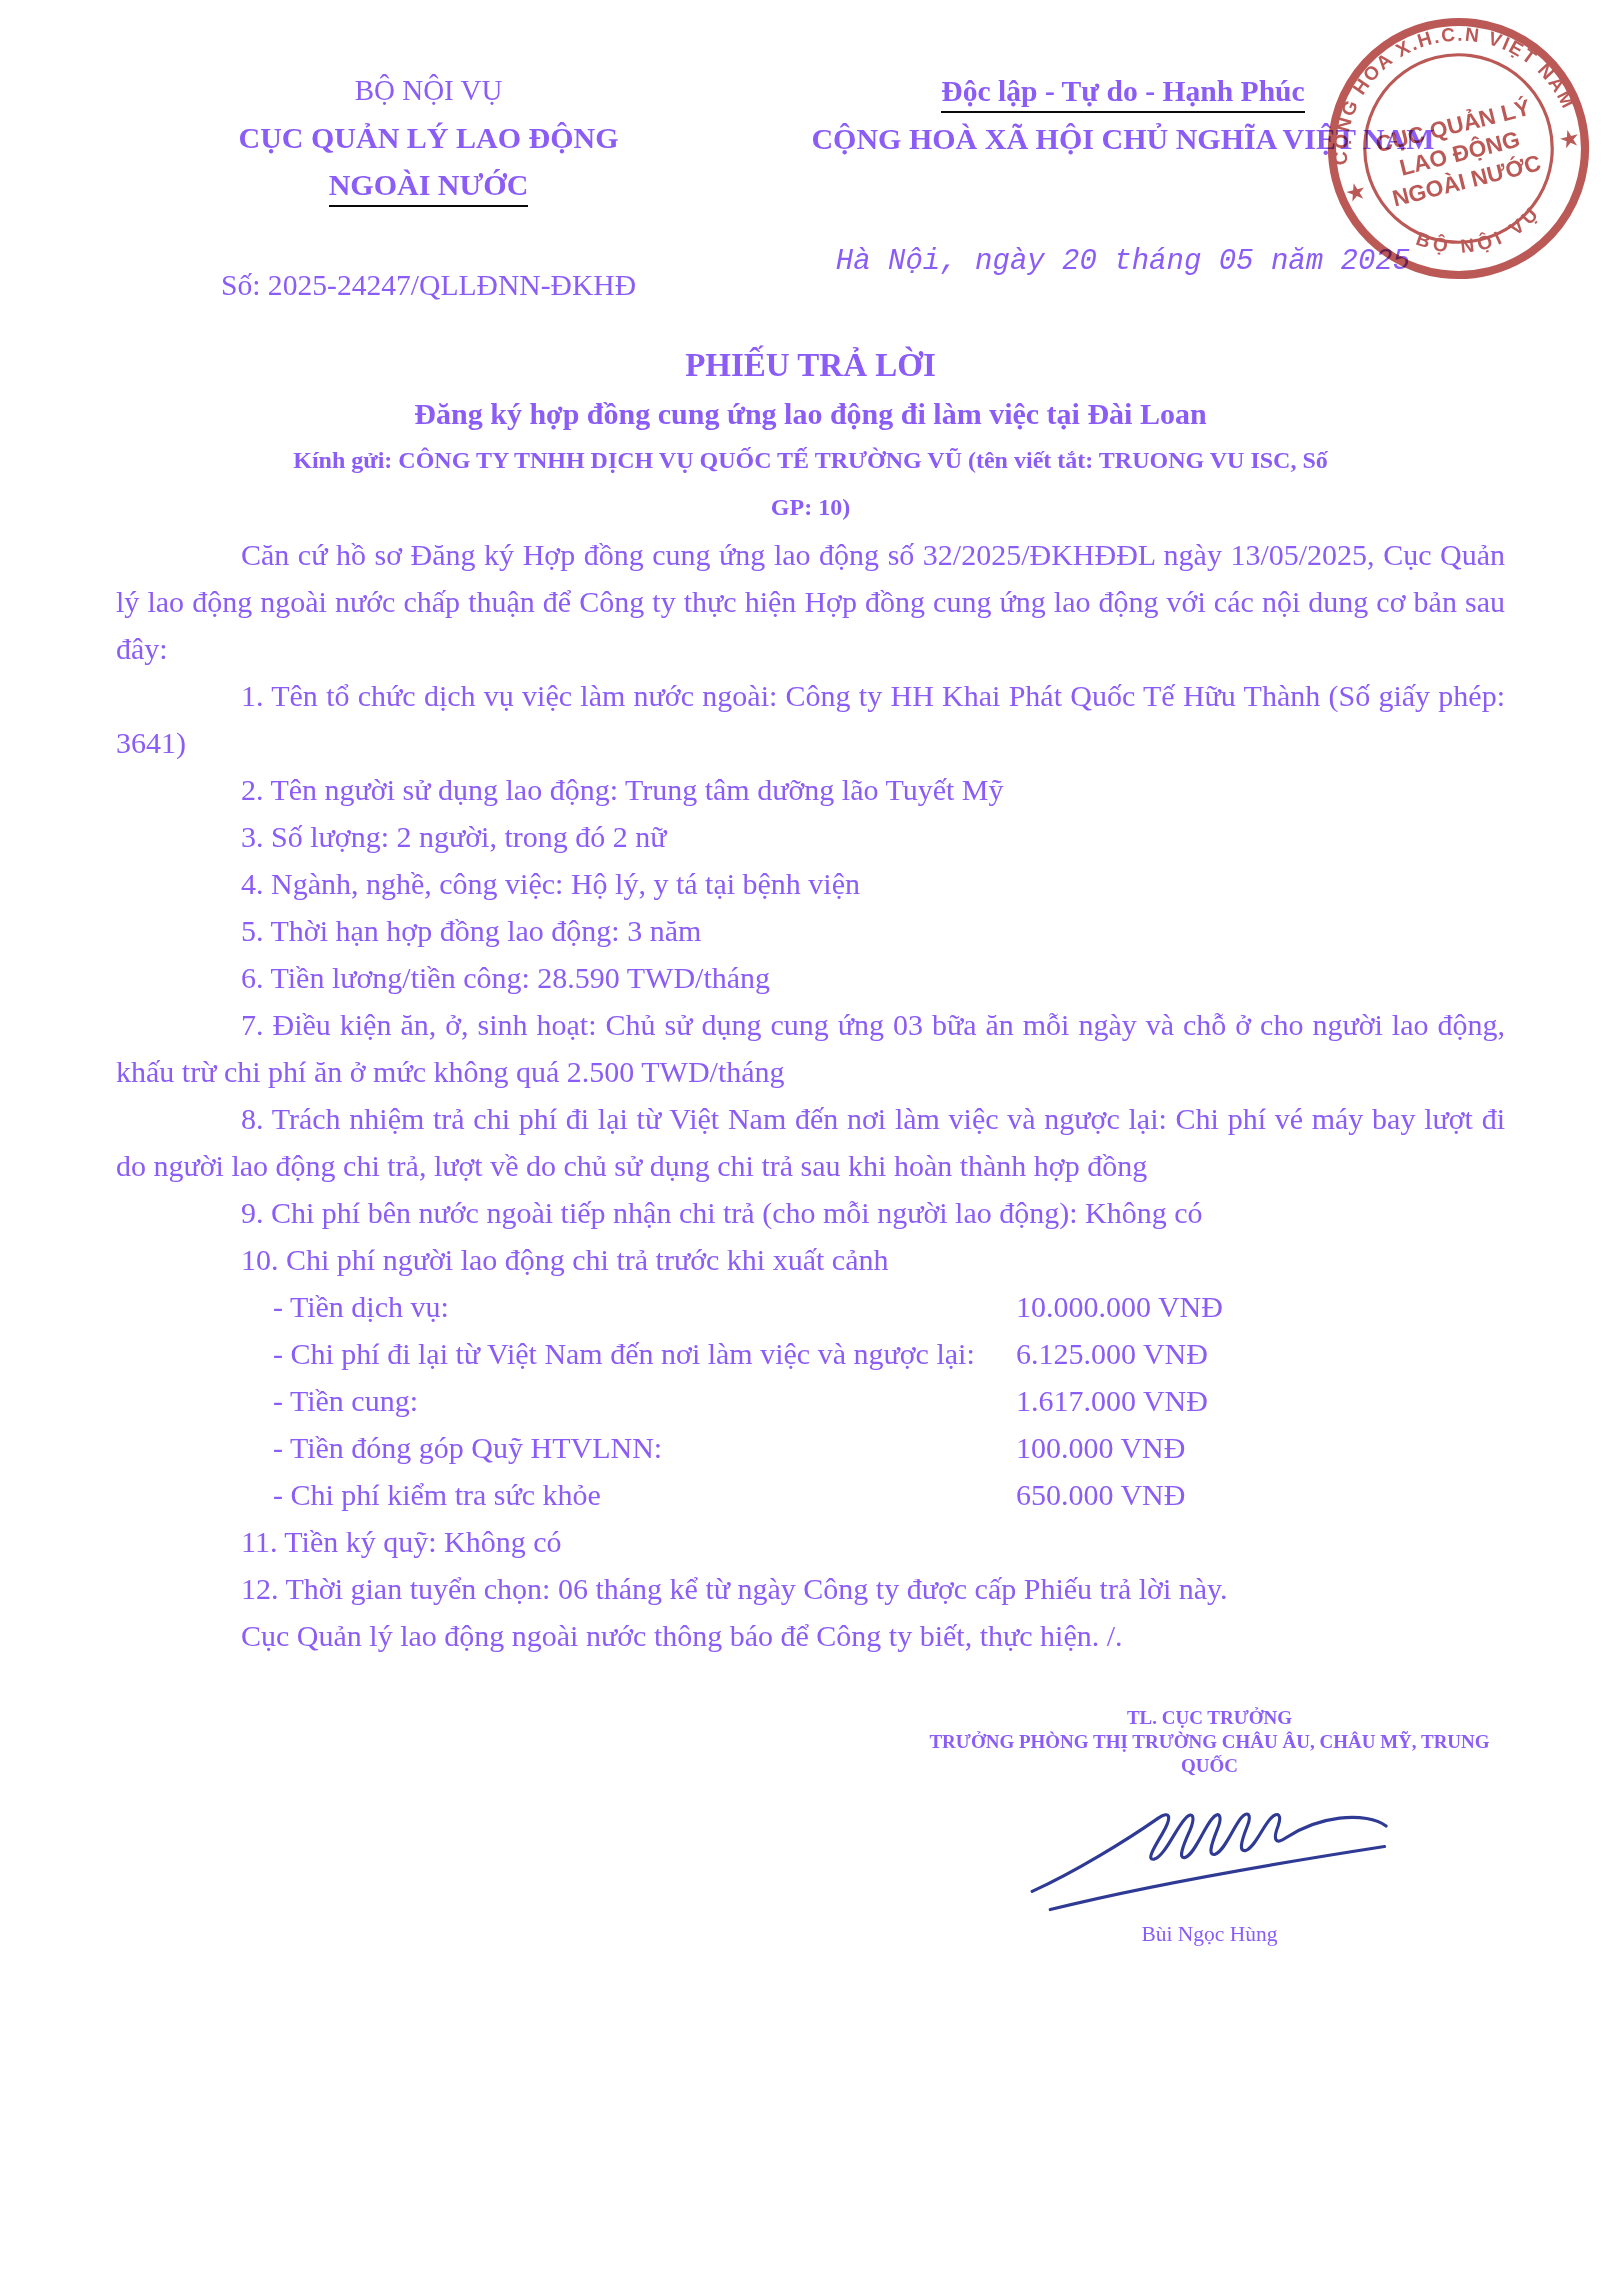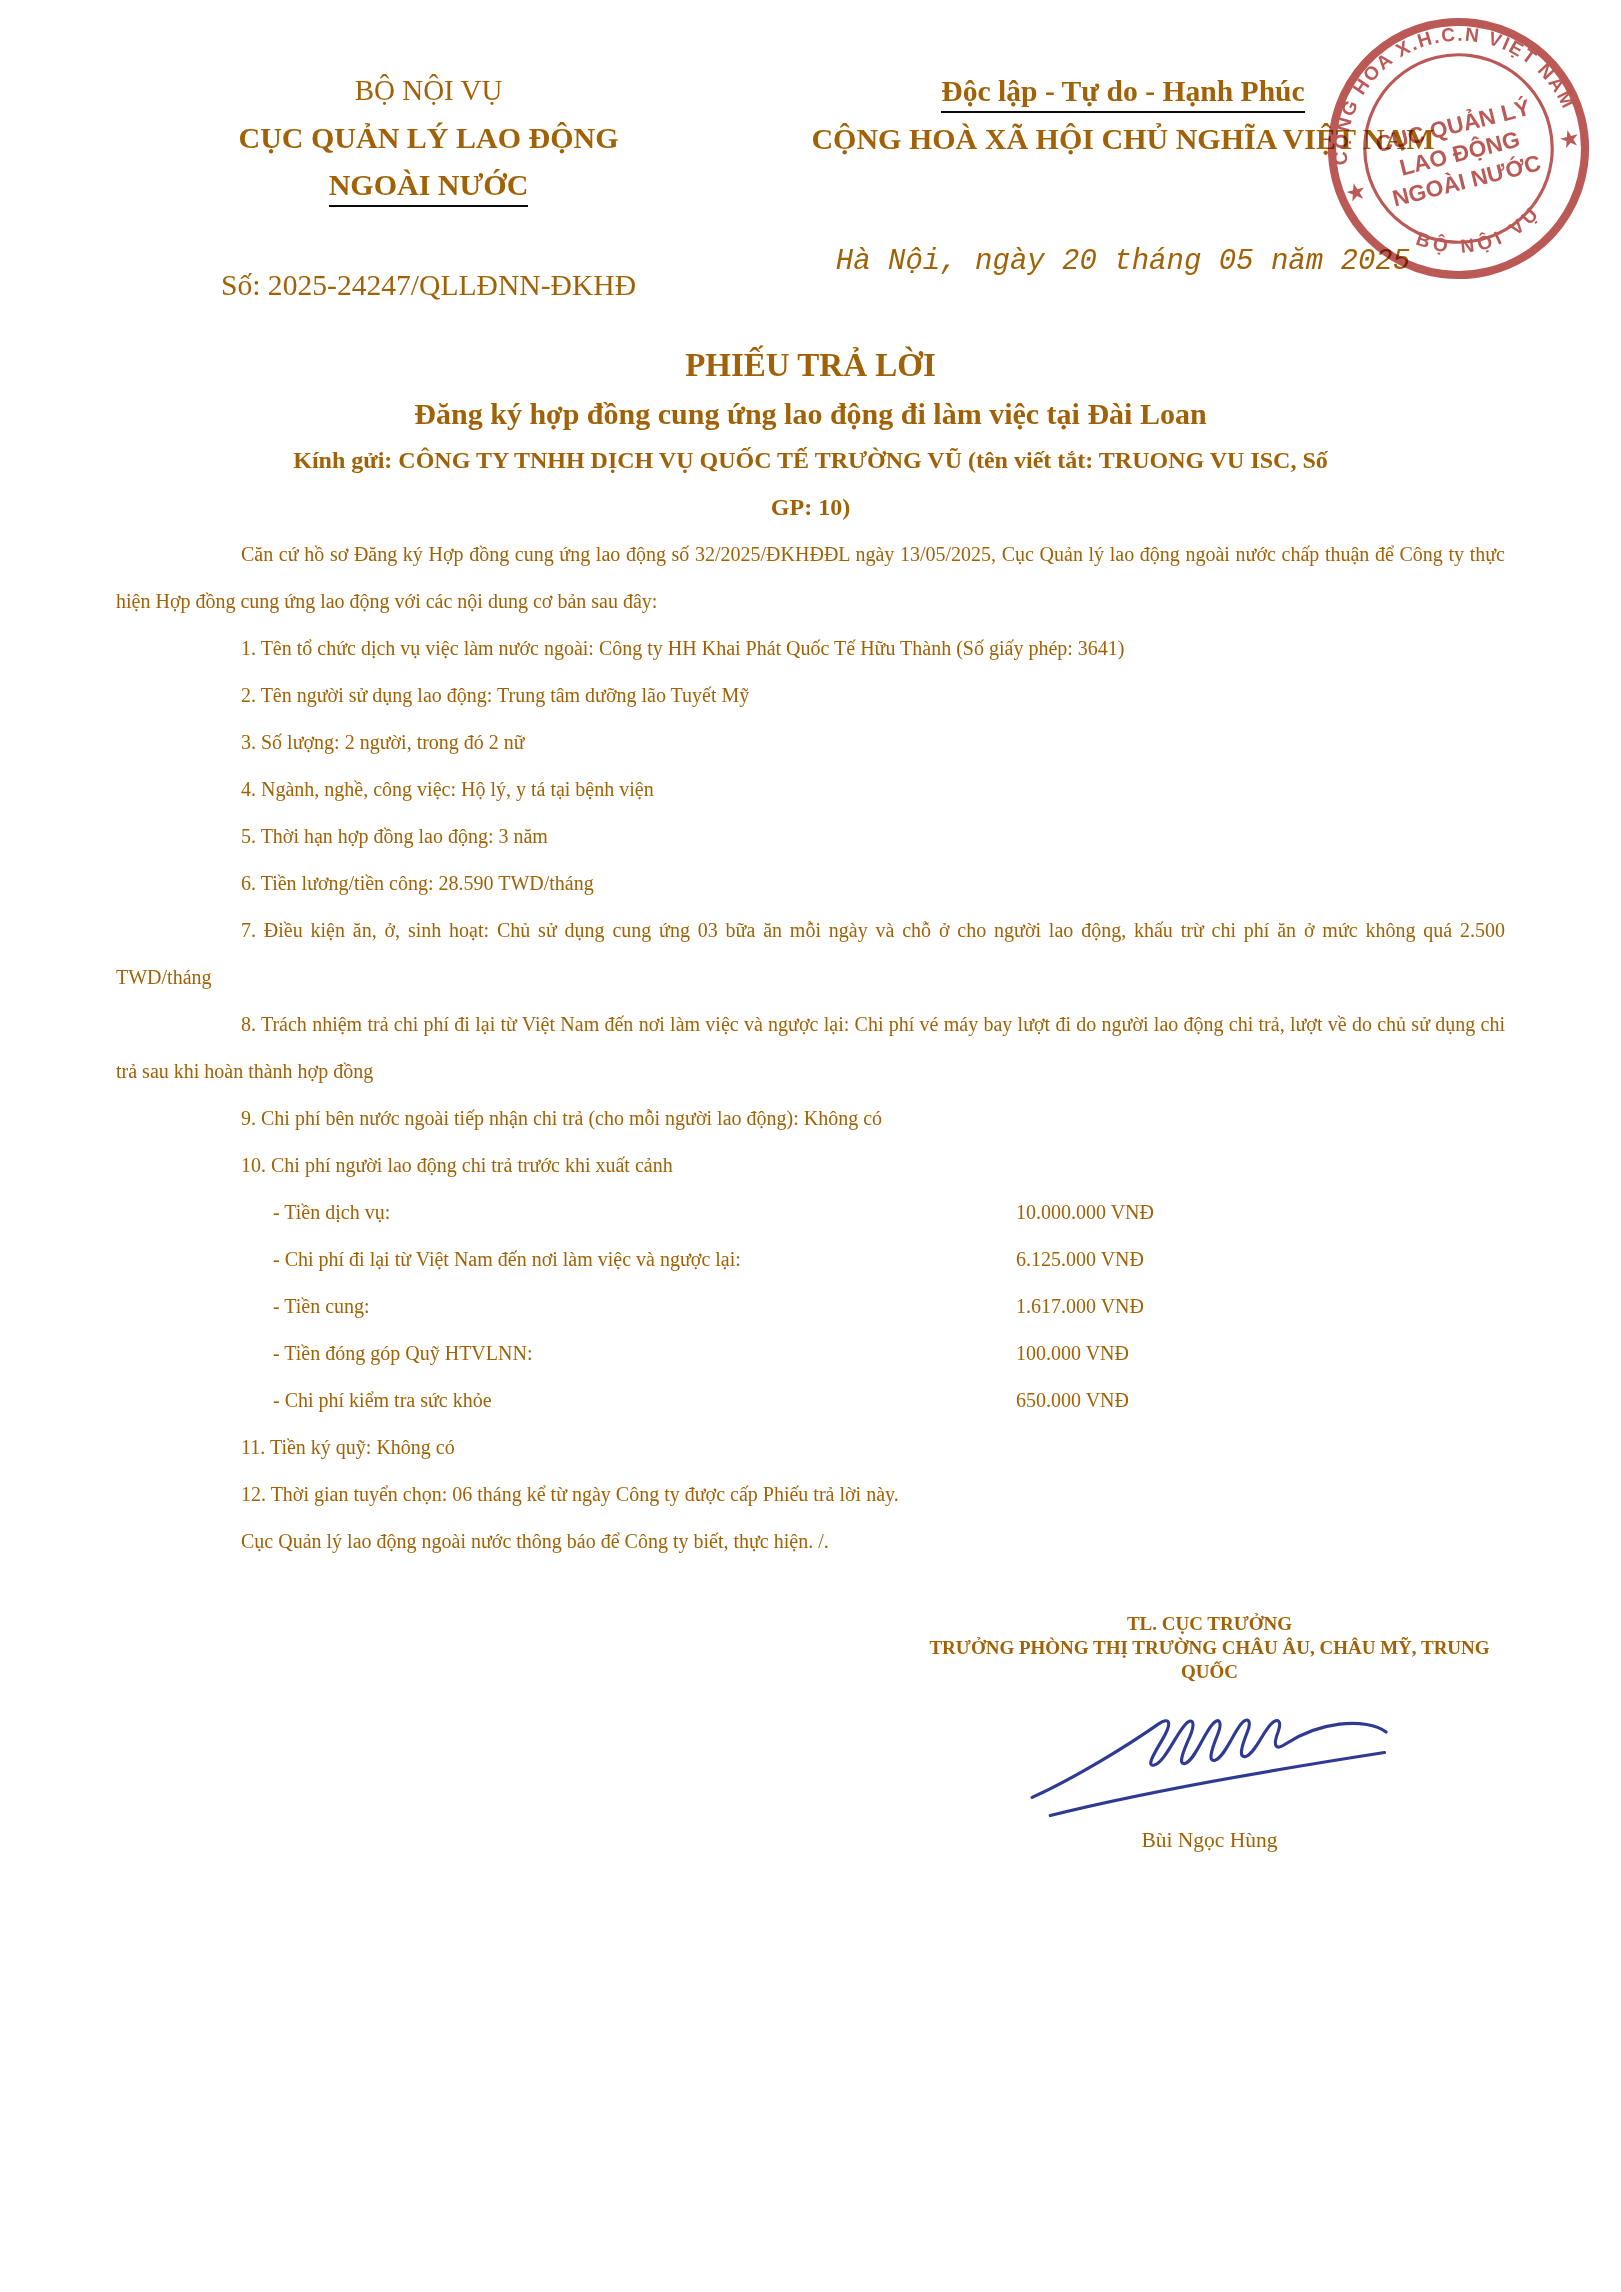--- a/index.html
+++ b/index.html
@@ -2,21 +2,21 @@
 <html style="font-size:14.3px"><head>
 <meta charset="utf-8">
 <style>
   html,body{margin:0;padding:0;background:#e8e8e8;}
   .page{
     position:relative;
     width:1621px;height:2293px;
     margin:0 auto;
     background:#ffffff;
     font-family:"Liberation Serif","DejaVu Serif",serif;
-    color:#a16207;
+    color:#8b5cf6;
     overflow:hidden;
     box-sizing:border-box;
     padding:67px 116px 0 116px;
   }
   
   .header-row{display:flex;width:100%;}
   .hcol-left{width:45%;text-align:center;}
   .hcol-right{width:55%;text-align:center;}
   .h-line{line-height:47px;font-size:30px;}
   .h-ministry{font-size:29px;}
@@ -29,21 +29,21 @@
   
   .seal{
     position:absolute;top:11.6px;left:1322px;width:273px;height:273px;
     opacity:0.87;mix-blend-mode:multiply;pointer-events:none;
   }
   
   .doc-title{margin-top:32px;text-align:center;font-size:33px;font-weight:bold;line-height:49px;}
   .doc-subtitle{text-align:center;font-size:30px;font-weight:bold;line-height:47px;}
   .recipient{text-align:center;font-size:24px;font-weight:bold;line-height:47px;}
   
-  .body-text{font-size:20px;line-height:47px;text-align:justify;}
+  .body-text{font-size:30px;line-height:47px;text-align:justify;}
   .para{margin:0;text-indent:125px;}
   .fee-row{position:relative;padding-left:157px;}
   .fee-label{white-space:nowrap;}
   .fee-amount{position:absolute;left:900px;top:0;white-space:nowrap;}
   
   .sig-block{
     width:573px;margin:47px 9px 0 auto;text-align:center;
   }
   .sig-title1{font-size:19px;font-weight:bold;line-height:24px;}
   .sig-title2{font-size:19px;font-weight:bold;line-height:24px;}

